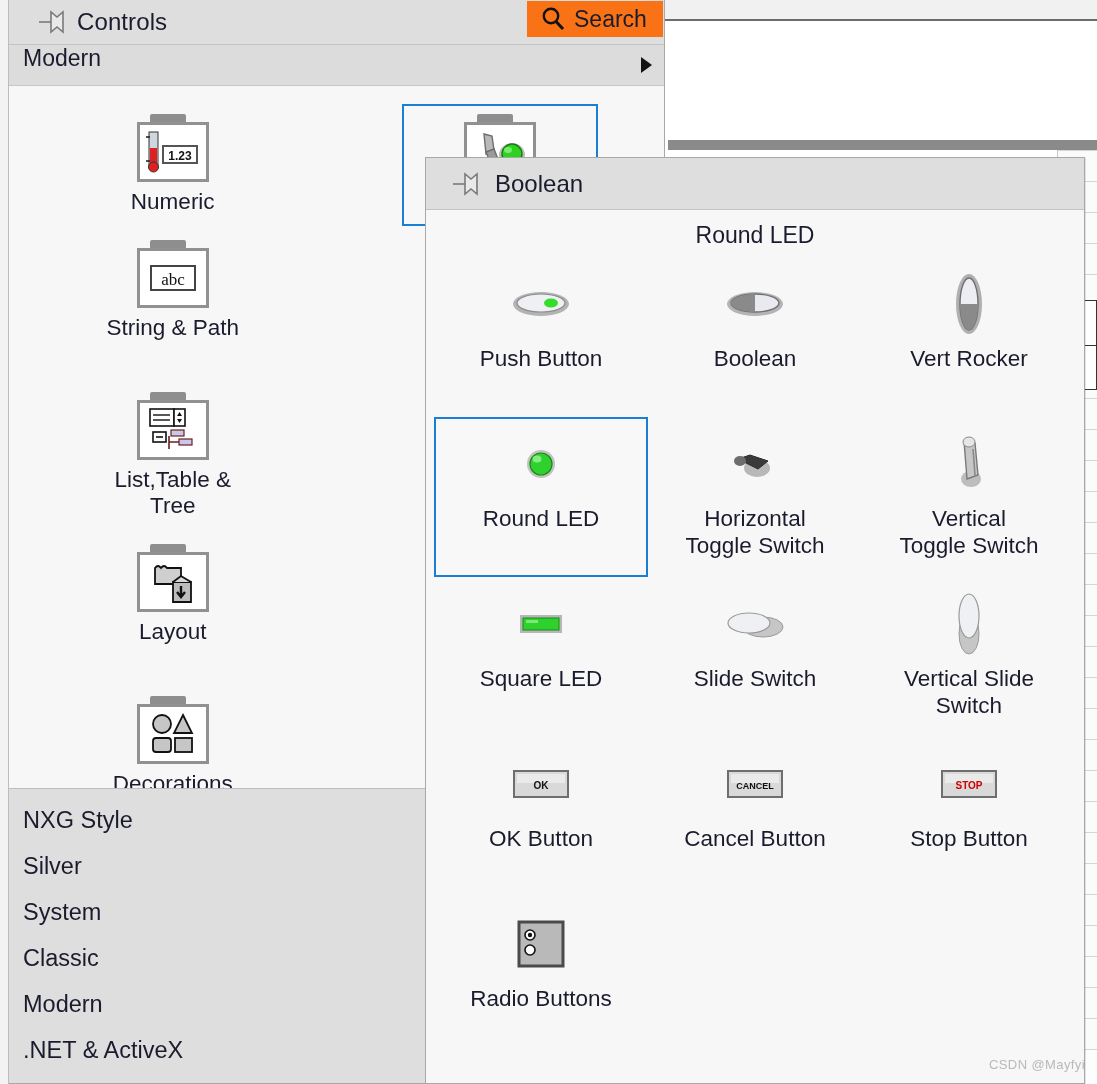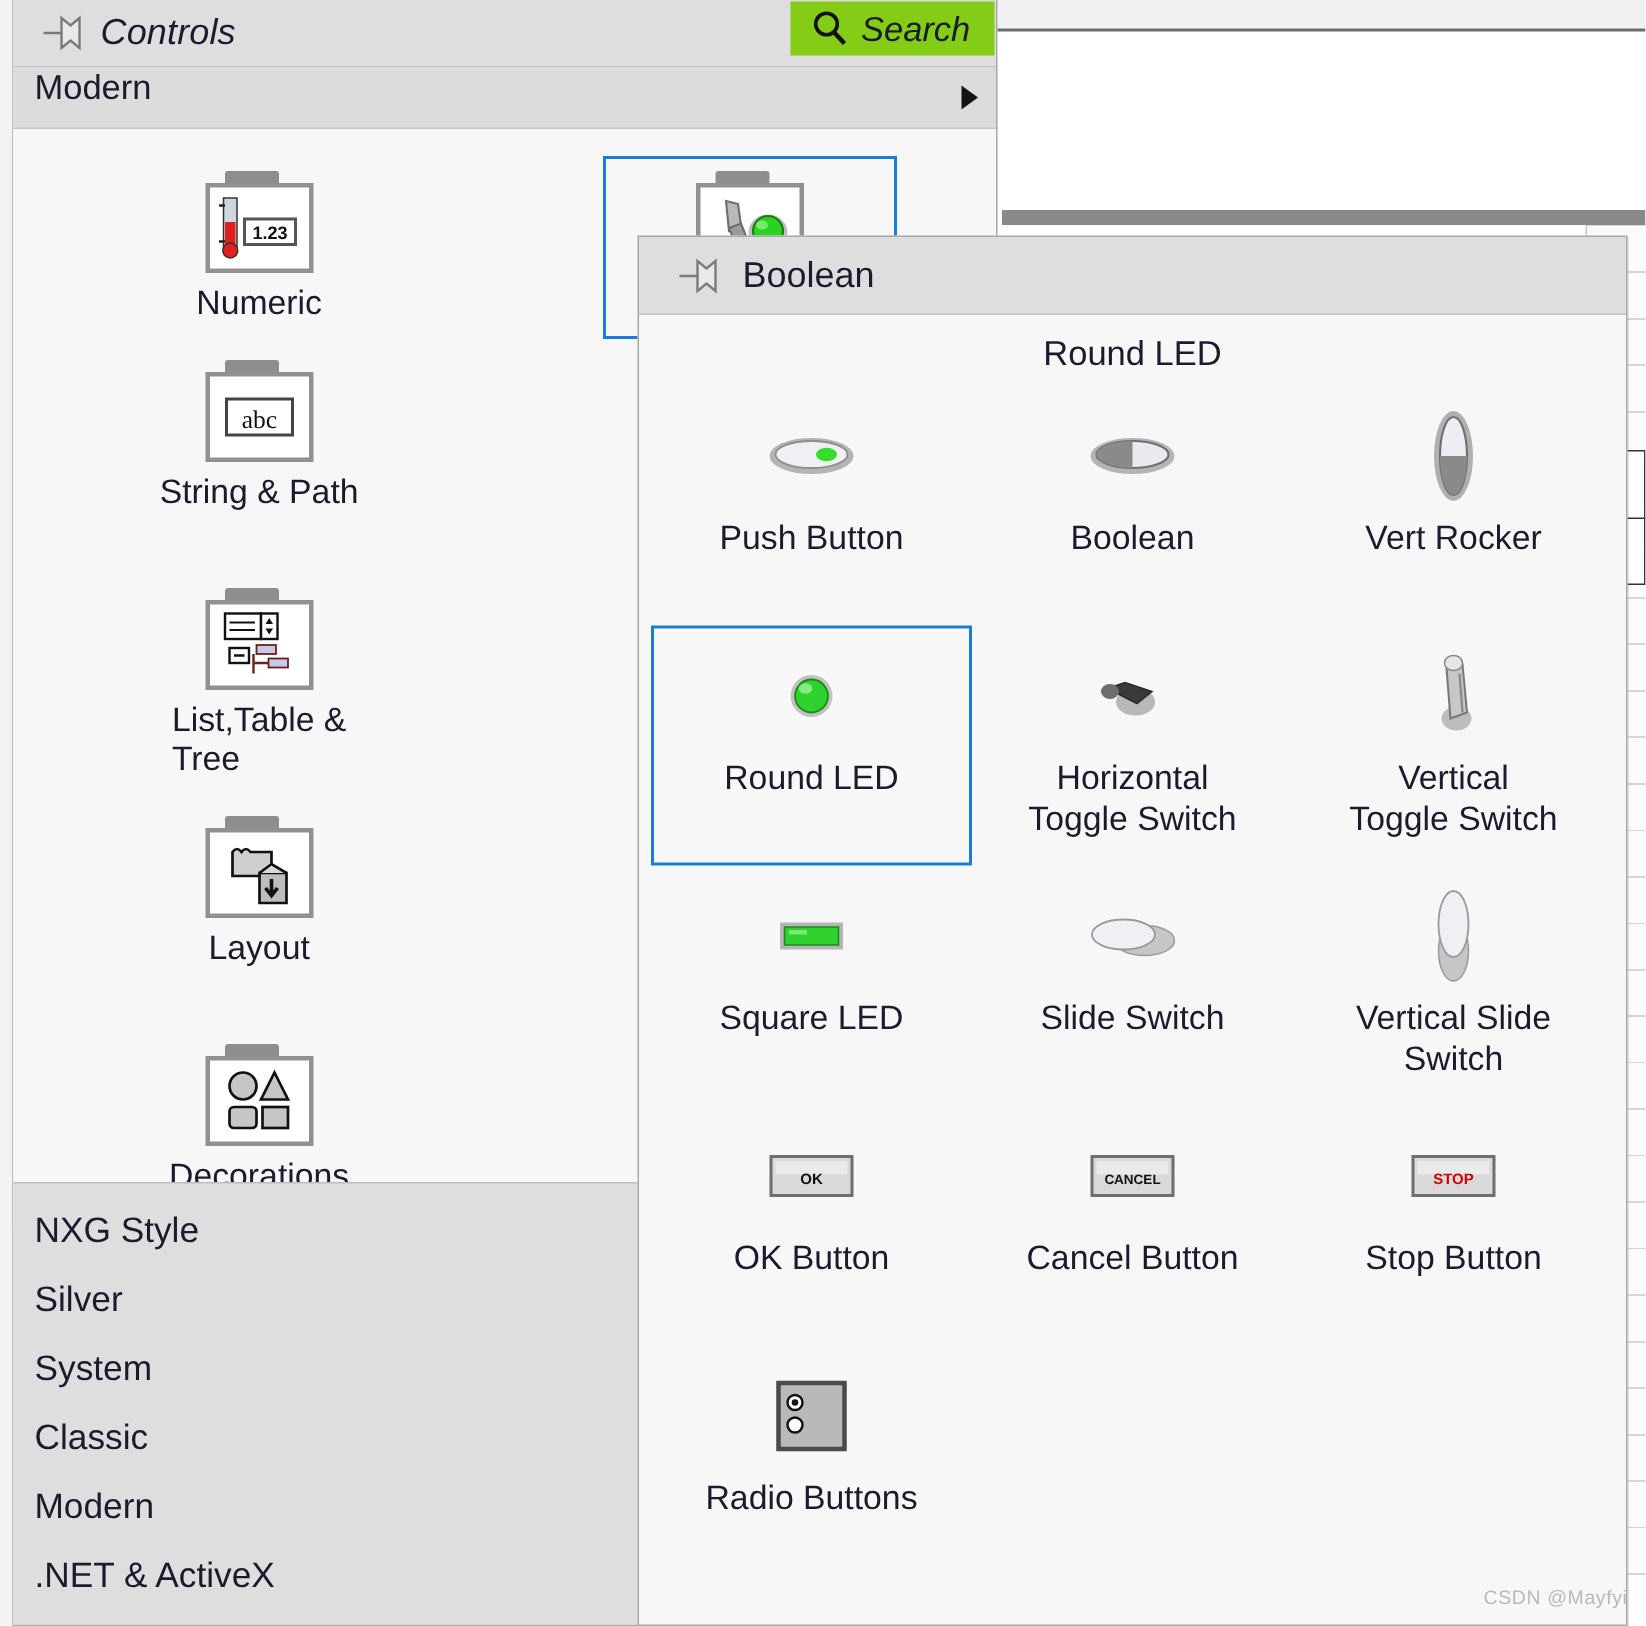--- a/index.html
+++ b/index.html
@@ -60,29 +60,29 @@
   
   #controls-palette {
     position:absolute; left:9px; top:0; width:656px; height:1084px;
     background:#f7f7f7;
     border-right:1px solid #a8a8a8;
     border-bottom:1px solid #a8a8a8;
   }
   .pal-titlebar {
     position:relative; height:45px; background:#dedede;
     border-bottom:1px solid #c3c3c3;
-    display:flex; align-items:center; padding-left:18px;font-style:italic;
+    display:flex; align-items:center; padding-left:28px;
   }
   .pushpin { width:30px; height:26px; flex:0 0 auto; margin-right:10px; }
   .pal-title {
     font-size:24px; color:#1b1b2e; letter-spacing:0.1px;
   }
   .search-btn {
     position:absolute; right:0px; top:0px; width:138px; height:38px;
-    background:#84cc16; border:1px solid #dcdcdc;
+    background:#f97316; border:1px solid #dcdcdc;
     display:flex; align-items:center; gap:7px; padding-left:13px;
     cursor:pointer;
   }
   .search-btn .mag { width:27px; height:27px; flex:0 0 auto; }
   .search-btn .lbl { font-size:23px; color:#1b1b2e; }
 
   .cat-row {
     height:41px; background:#dcdcdc; border-bottom:1px solid #c6c6c6;
     display:flex; align-items:flex-start; padding:0 14px;
     position:relative; cursor:pointer;
@@ -101,21 +101,21 @@
     display:grid; grid-template-columns:1fr 1fr; row-gap:4px;
     justify-items:center;
   }
   .icon-cell {
     width:196px; padding:8px 6px 10px 6px;
     display:flex; flex-direction:column; align-items:center;
     cursor:pointer; border:2px solid transparent;
   }
   .icon-cell.selected { border:2px solid #1a7fd4; }
   .icon-cell .cap {
-    margin-top:9px; font-size:22.5px; color:#1b1b2e; 
+    margin-top:9px; font-size:22.5px; color:#1b1b2e; text-align:center;
     line-height:1.13;
   }
   .folder { position:relative; width:80px; height:66px; }
   .folder .tab {
     position:absolute; left:17px; top:0; width:36px; height:8px;
     background:#8e8e8e; border-radius:2px 2px 0 0;
   }
   .folder .body {
     position:absolute; left:4px; top:8px; width:72px; height:60px;
     background:#ffffff; border:3px solid #919191;

